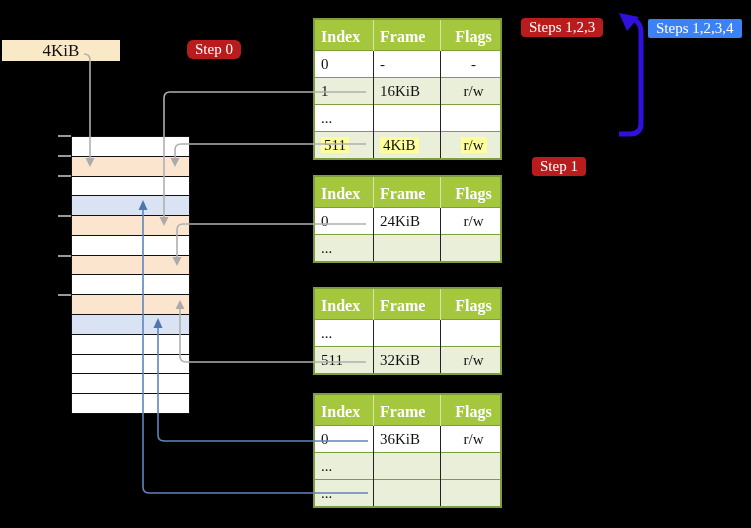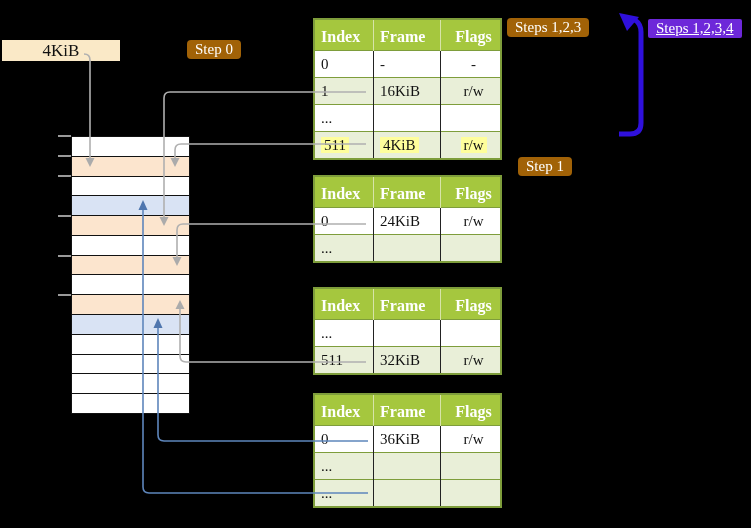--- a/index.html
+++ b/index.html
@@ -15,23 +15,23 @@
     left:2px;top:40px;width:118px;height:21px;
     background:#FAE9C7;color:#111;
     font-size:17px;line-height:21px;text-align:center;
   }
 
   
   .badge{
     color:#fff;font-size:15px;line-height:19px;
     padding:0 8px;border-radius:4px;white-space:nowrap;
   }
-  .badge.red{background:#a16207;}
-  .badge.blue{background:#6d28d9;border-radius:2px;text-decoration:underline;}
-  #badge-step0{left:187px;top:40px;}
+  .badge.red{background:#b91c1c;margin-left:14px;}
+  .badge.blue{background:#3b82f6;border-radius:2px;}
+  #badge-step0{left:173px;top:40px;border-radius:6px;}
   #badge-steps123{left:507px;top:18px;}
   #badge-steps1234{left:648px;top:19px;}
   #badge-step4{left:518px;top:157px;}
 
   
   .memcol{
     left:71px;top:136px;width:119px;height:278px;
     border:1px solid #111;background:#fff;
     display:flex;flex-direction:column;box-sizing:border-box;
   }

